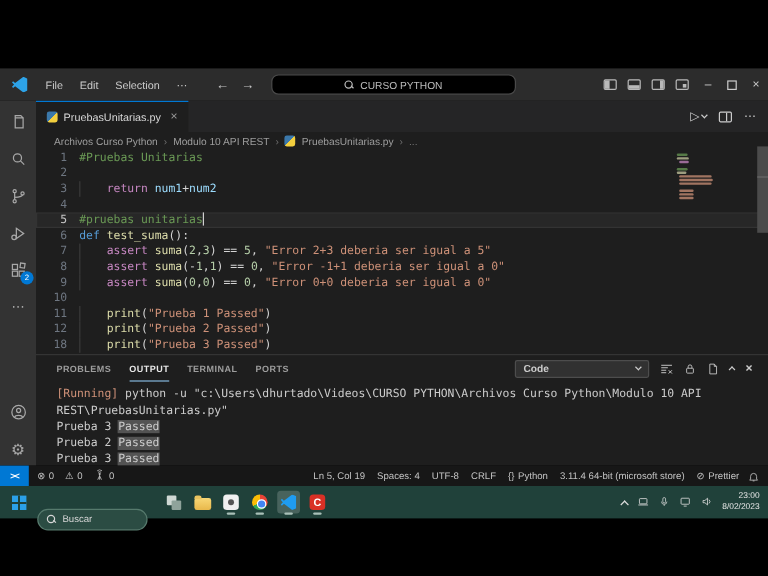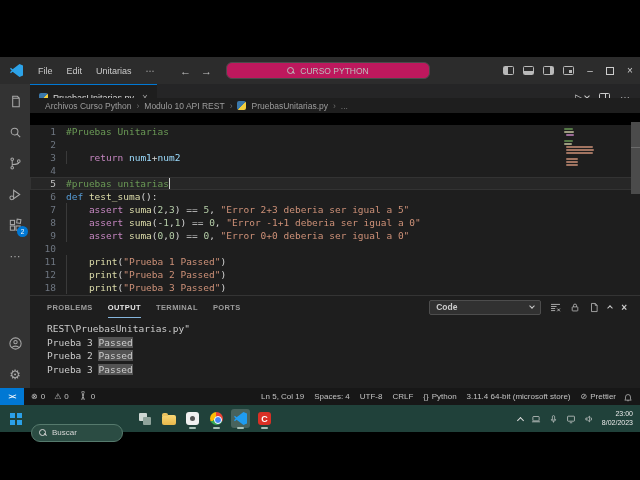--- a/index.html
+++ b/index.html
@@ -8,21 +8,21 @@
   .screen *{box-sizing:border-box;}
 
   
   .titlebar{position:absolute;top:57px;left:0;right:0;height:27px;background:#2c2c2c;
     display:flex;align-items:center;}
   .vslogo{width:13px;height:13px;margin:0 8px 0 10px;background:#2da3e8;
     clip-path:polygon(73% 0%,100% 12%,100% 88%,73% 100%,20% 60%,7% 72%,0% 64%,13% 50%,0% 36%,7% 28%,20% 40%);}
   .menus{display:flex;align-items:center;}
   .menu{color:#cbcbcb;font-size:9px;padding:0 7px;cursor:default;}
   .navarrows{position:absolute;left:180px;display:flex;gap:10px;color:#c5c5c5;font-size:11px;}
-  .tsearch{position:absolute;left:226px;width:204px;top:5px;height:17px;background:#be185d;
+  .tsearch{position:absolute;left:226px;width:204px;top:5px;height:17px;background:#000000;
     border:1px solid #4a4a4a;border-radius:6px;color:#bdbdbd;font-size:8.5px;
     display:flex;align-items:center;justify-content:center;gap:5px;}
   .mag{width:8px;height:8px;position:relative;flex:none;}
   .mag::before{content:"";position:absolute;left:0;top:0;width:5px;height:5px;border:1px solid #bdbdbd;border-radius:50%;}
   .mag::after{content:"";position:absolute;left:5px;top:5px;width:3px;height:1px;background:#bdbdbd;transform:rotate(45deg);}
   .tb-right{position:absolute;right:3px;top:0;height:27px;display:flex;align-items:center;gap:9px;}
   .lic{width:11px;height:9px;border:1px solid #b9b9b9;border-radius:1.5px;position:relative;}
   .lic-left::before{content:"";position:absolute;left:0;top:0;bottom:0;width:4px;background:#b9b9b9;}
   .lic-bottom::before{content:"";position:absolute;left:0;right:0;bottom:0;height:3px;background:#b9b9b9;}
   .lic-right::before{content:"";position:absolute;right:0;top:0;bottom:0;width:3px;background:#b9b9b9;}
@@ -50,21 +50,21 @@
   .tabclose{color:#9a9a9a;font-size:10px;margin-left:3px;}
   .tab-actions{margin-left:auto;display:flex;align-items:center;gap:10px;padding-right:10px;color:#cccccc;}
   .runbtn{display:flex;align-items:center;gap:2px;font-size:10px;color:#cfcfcf;}
   .chevd{width:4px;height:4px;border-right:1px solid #ccc;border-bottom:1px solid #ccc;transform:rotate(45deg);margin-top:-2px;}
   .chevu{width:4px;height:4px;border-right:1px solid #ccc;border-bottom:1px solid #ccc;transform:rotate(-135deg);margin-top:2px;}
   .spliti{width:11px;height:9px;border:1px solid #ccc;border-radius:1.5px;position:relative;}
   .spliti::before{content:"";position:absolute;left:5px;top:0;bottom:0;width:1px;background:#ccc;}
   .moredots{font-size:10px;color:#ccc;}
 
   
-  .bc{position:absolute;top:98px;left:30px;right:0;height:15px;background:#1e1e1e;
+  .bc{position:absolute;top:110px;left:30px;right:0;height:15px;background:#1e1e1e;
     display:flex;align-items:center;padding-left:15px;gap:5px;font-size:8.5px;color:#9d9d9d;}
   .bc .sep{color:#6e6e6e;}
   .bc .dim{color:#777;}
 
   
   .editor{position:absolute;top:125px;left:30px;right:0;height:170px;background:#1e1e1e;
     font-family:"DejaVu Sans Mono",monospace;font-size:9.5px;line-height:13px;color:#d4d4d4;}
   .line{display:flex;height:13px;}
   .ln{width:36px;text-align:right;padding-right:10px;color:#6e7681;flex:none;}
   .code{position:relative;white-space:pre;}
@@ -144,21 +144,21 @@
 </head>
 <body>
 
 <div class="screen">
 
   <div class="titlebar">
     <div class="vslogo"></div>
     <div class="menus" id="menus">
         <span class="menu">File</span>
         <span class="menu">Edit</span>
-        <span class="menu">Unitarias</span>
+        <span class="menu">Selection</span>
         <span class="menu">⋯</span>
       </div>
     <div class="navarrows">
       <span>←</span>
       <span>→</span>
     </div>
     <div class="tsearch">
       <span class="mag"></span>
       <span>CURSO PYTHON</span>
     </div>
@@ -348,20 +348,21 @@
         <span class="picon">
           <svg width="10" height="11" viewBox="0 0 16 16">
               <path d="M4 1.5h6l3 3v10H4z M10 1.5v3h3"></path>
             </svg>
         </span>
         <span class="chevu"></span>
         <span class="pclose">×</span>
       </span>
     </div>
     <div class="pout" id="output-lines">
+        <div class="oline"><span class="seg-run">[Running] </span><span class="seg-pl">python -u "c:\Users\dhurtado\Videos\CURSO PYTHON\Archivos Curso Python\Modulo 10 API</span></div>
         <div class="oline"><span class="seg-pl">REST\PruebasUnitarias.py"</span></div>
         <div class="oline"><span class="seg-pl">Prueba 3 </span><span class="seg-hl">Passed</span></div>
         <div class="oline"><span class="seg-pl">Prueba 2 </span><span class="seg-hl">Passed</span></div>
         <div class="oline"><span class="seg-pl">Prueba 3 </span><span class="seg-hl">Passed</span></div>
       </div>
   </div>
 
   <div class="sbar">
     <div class="remote">&gt;&lt;</div>
     <div class="sleft" id="status-left">

